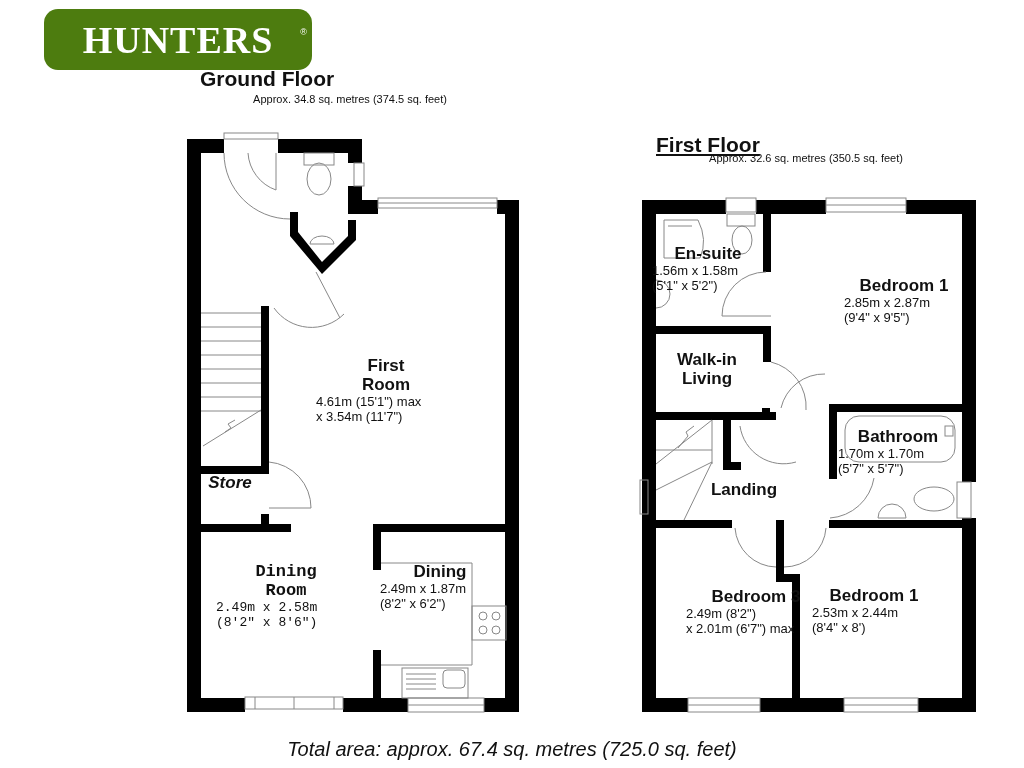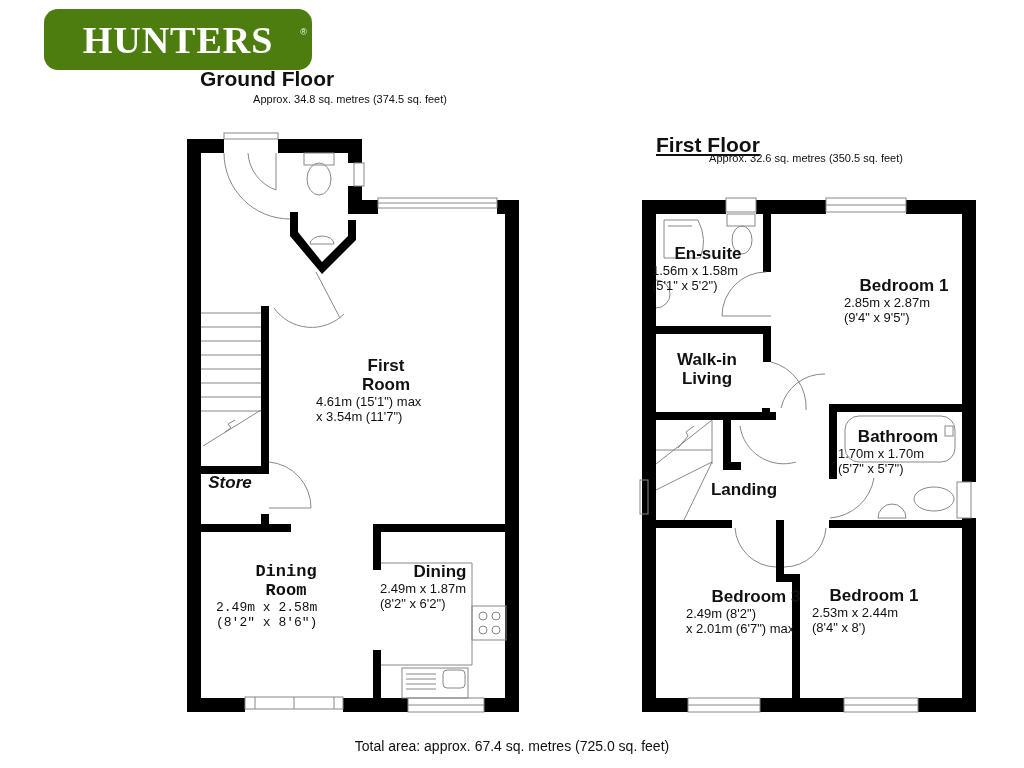--- a/index.html
+++ b/index.html
@@ -5,21 +5,21 @@
   html, body { margin: 0; padding: 0; background: #ffffff; }
   body { width: 1024px; height: 768px; position: relative; overflow: hidden; font-family: "Liberation Sans", sans-serif; color: #111; }
   .abs { position: absolute; }
   .logo { left: 44px; top: 9px; width: 268px; height: 61px; background: #4d7c0f; display: flex; align-items: center; justify-content: center; border-radius: 14px; }
   .logo-text { font-family: "Liberation Serif", serif; font-weight: bold; font-size: 38px; color: #fff; letter-spacing: 1px; }
   .logo-reg { font-size: 9px; color: #fff; position: absolute; right: 5px; top: 18px; }
   .floor-title { font-weight: bold; font-size: 21px; text-align: left; }
   .floor-sub { font-size: 11px; text-align: center; }
   .room-name { font-weight: bold; font-size: 17px; text-align: center; line-height: 19px; }
   .room-dim { font-size: 13px; text-align: left; line-height: 15px; }
-  .total { left: 0; width: 1024px; top: 738px; text-align: center; font-size: 14px; }
+  .total { left: 0; width: 1024px; top: 738px; text-align: center; font-size: 20px; font-style: italic; }
   svg.plan { position: absolute; left: 0; top: 0; }
 </style>
 </head>
 <body>
 
 <div class="abs logo">
   <span class="logo-text">HUNTERS</span>
   <span class="logo-reg">®</span>
 </div>
 

